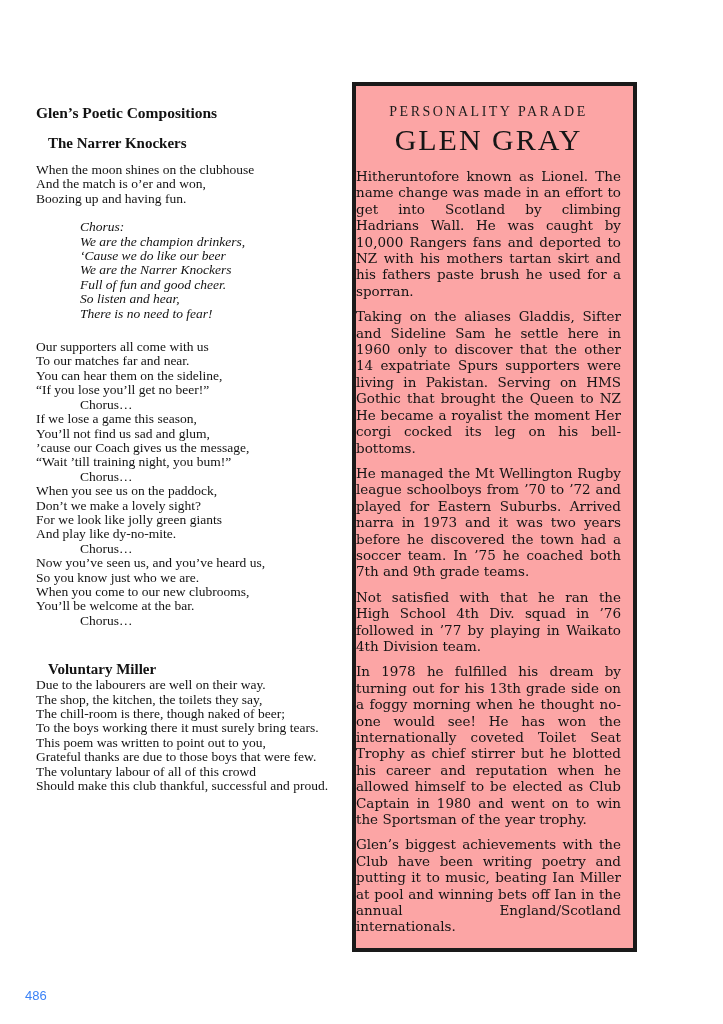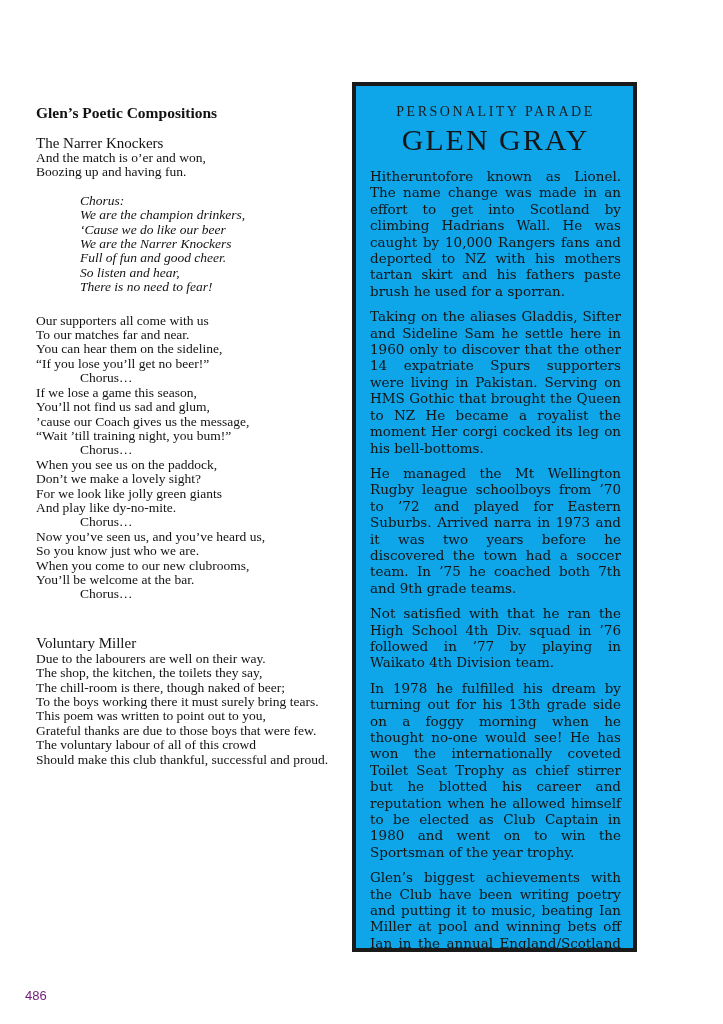--- a/index.html
+++ b/index.html
@@ -12,64 +12,65 @@
 
   
   .left-col {
     position:absolute; left:36px; top:104px; width:322px;
     font-size:13.5px; line-height:14.4px;
   }
   .section-title {
     font-size:15.5px; font-weight:bold; line-height:17px;
     margin:0 0 15px 0;
   }
-  .poem-title { font-size:15px; font-weight:normal; line-height:15px; margin:0; }
+  .poem-title { font-size:15px; font-weight:bold; line-height:15px; margin:12px; }
   .stanza { margin:0 0 14px 0; }
   .stanza .line { white-space:nowrap; }
   .chorus-block {
     margin:0 0 19px 44px; font-style:italic;
   }
   .chorus-ref { margin-left:44px; }
   .voluntary { margin-top:34px; }
   .voluntary .poem-title { margin-bottom:1px; }
 
   
   .parade-box {
     position:absolute; left:352px; top:82px; width:285px; height:870px;
-    border:4px solid #1a1a1a; background:#0ea5e9;
-    padding:14px 12px 0 14px; overflow:hidden;
+    border:4px solid #1a1a1a; background:#fca5a5;
+    padding:14px 12px 0 0; overflow:hidden;
   }
   .kicker {
     text-align:center; font-size:14px; letter-spacing:2.5px;
     line-height:16px; margin:4px 0 3px 0; color:#1c1c1c;
   }
   .big-name {
     text-align:center; font-size:30px; line-height:33px;
     letter-spacing:2px; color:#161616; margin:0 0 12px 0;font-family:Liberation Serif, serif;
   }
   .parade-box p {
     font-family:"DejaVu Serif", serif;
     font-size:13.5px; line-height:16.4px; text-align:justify;
     color:#141414; margin:0 0 9px 0;
   }
 
   .page-number {
     position:absolute; left:25px; top:988px;
     font-family:"Liberation Sans", sans-serif;
-    font-size:13px; color:#701a75;
+    font-size:13px; color:#3b82f6;
   }
 </style>
 </head>
 <body>
 
 <div class="left-col">
   <h1 class="section-title">Glen’s Poetic Compositions</h1>
 
   <h2 class="poem-title">The Narrer Knockers</h2>
   <div class="stanza">
+    <div class="line">When the moon shines on the clubhouse</div>
     <div class="line">And the match is o’er and won,</div>
     <div class="line">Boozing up and having fun.</div>
   </div>
 
   <div class="chorus-block">
     <div class="line">Chorus:</div>
     <div class="line">We are the champion drinkers,</div>
     <div class="line">‘Cause we do like our beer</div>
     <div class="line">We are the Narrer Knockers</div>
     <div class="line">Full of fun and good cheer.</div>

